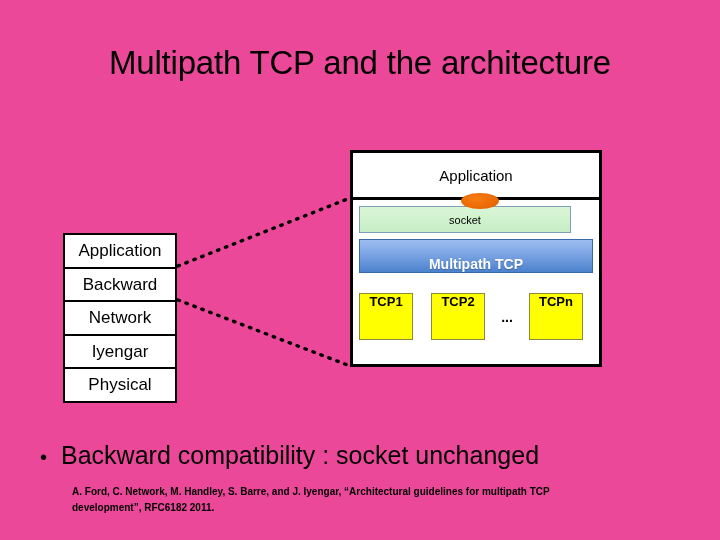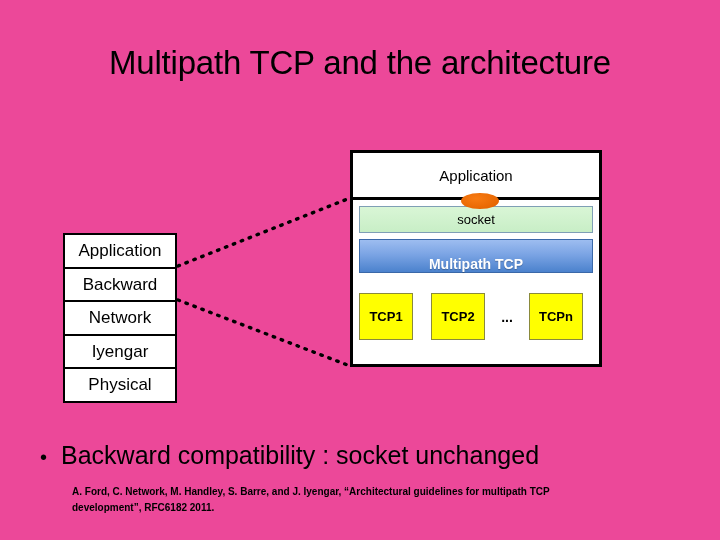--- a/index.html
+++ b/index.html
@@ -98,30 +98,30 @@
     height: 16px;
     border-radius: 50%;
     background: #ef6c00;
     background: radial-gradient(ellipse at 40% 35%, #f87b12 0%, #ea6a04 60%, #dd6000 100%);
     z-index: 5;
   }
   #socket-bar {
     position: absolute;
     left: 6px;
     top: 53px;
-    width: 234px;
+    width: 212px;
     height: 27px;
     box-sizing: border-box;
     border: 1px solid #7f9fb5;
     background: #ccf0cc;
     background: linear-gradient(to bottom, #d9f6d6 0%, #c8eec6 100%);
     display: flex;
     align-items: center;
     justify-content: center;
-    font-size: 13px;
+    font-size: 11px;
     color: #000000;
   }
   #mptcp-bar {
     position: absolute;
     left: 6px;
     top: 86px;
     width: 234px;
     height: 34px;
     box-sizing: border-box;
     border: 1px solid #3a68a8;
@@ -143,21 +143,20 @@
     display: flex;
     align-items: flex-start;
   }
   .tcp-box {
     box-sizing: border-box;
     width: 54px;
     height: 47px;
     border: 1px solid #8a8a3c;
     background: #ffff00;
     display: flex;
-    align-items: center;
     justify-content: center;
     font-size: 13px;
     font-weight: bold;
     color: #000000;
   }
   .tcp-gap {
     width: 18px;
   }
   .tcp-ellipsis {
     width: 44px;

